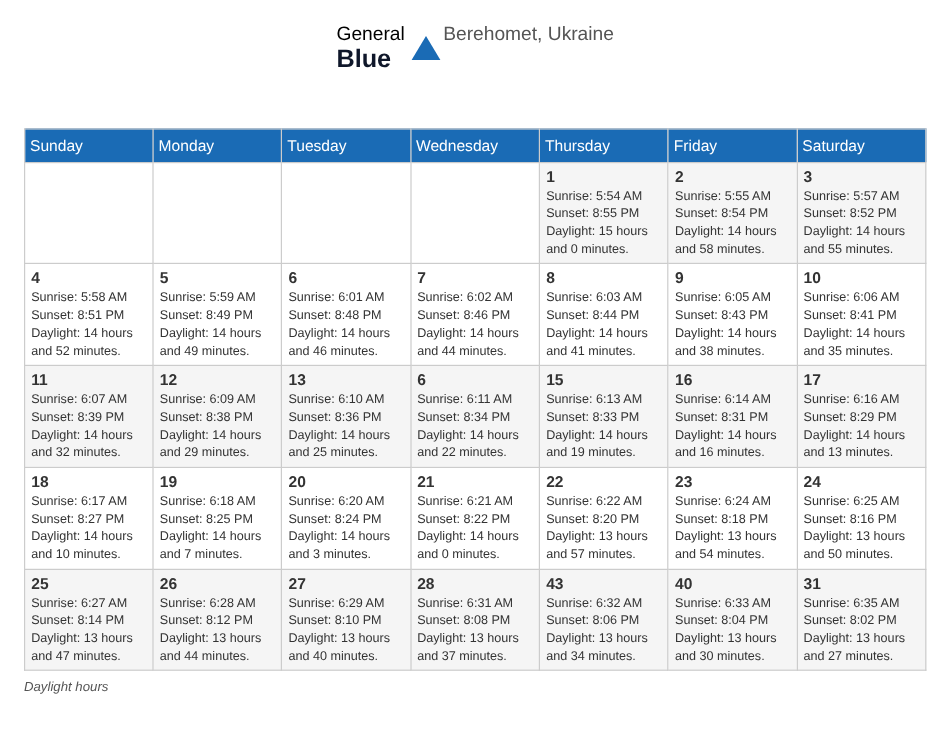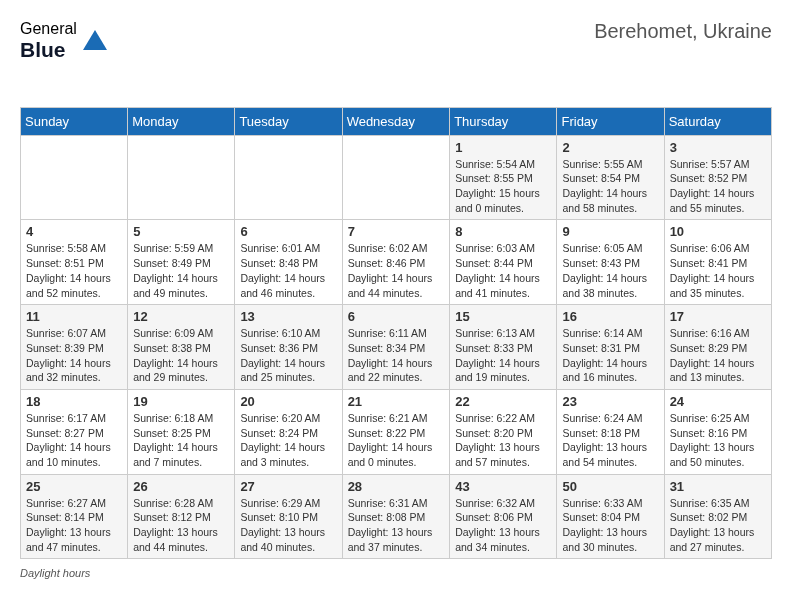--- a/index.html
+++ b/index.html
@@ -5,21 +5,21 @@
     * { box-sizing: border-box; margin: 0; padding: 0; }
     body {
       font-family: Arial, sans-serif;
       background: #fff;
       width: 792px;
       min-height: 612px;
       padding: 20px;
     }
     .header {
       display: flex;
-      justify-content: space-between;
+      justify-content: center;
       align-items: flex-start;
       margin-bottom: 10px;
     }
     .logo {
       display: flex;
       align-items: center;
     }
     .logo-text {
       display: flex;
       flex-direction: column;
@@ -37,21 +37,21 @@
     }
     .title-block {
       text-align: right;
     }
     .month-year {
       font-size: 36px;
       font-weight: normal;
       color: #333;
     }
     .location {
-      font-size: 20px;
+      font-size: 16px;
       color: #555;
     }
     .calendar {
       width: 100%;
       border-collapse: collapse;
       font-size: 11px;
       margin-top: 46px;
     }
     .calendar th {
       background: #1a6bb5;
@@ -254,21 +254,21 @@
         </td>
         <td>
           <span class="day-num">28</span>
           <div class="day-info">Sunrise: 6:31 AM<br>Sunset: 8:08 PM<br>Daylight: 13 hours<br>and 37 minutes.</div>
         </td>
         <td>
           <span class="day-num">43</span>
           <div class="day-info">Sunrise: 6:32 AM<br>Sunset: 8:06 PM<br>Daylight: 13 hours<br>and 34 minutes.</div>
         </td>
         <td>
-          <span class="day-num">50</span>
+          <span class="day-num">40</span>
           <div class="day-info">Sunrise: 6:33 AM<br>Sunset: 8:04 PM<br>Daylight: 13 hours<br>and 30 minutes.</div>
         </td>
         <td>
           <span class="day-num">31</span>
           <div class="day-info">Sunrise: 6:35 AM<br>Sunset: 8:02 PM<br>Daylight: 13 hours<br>and 27 minutes.</div>
         </td>
       </tr>
     </tbody>
 </table>
 

